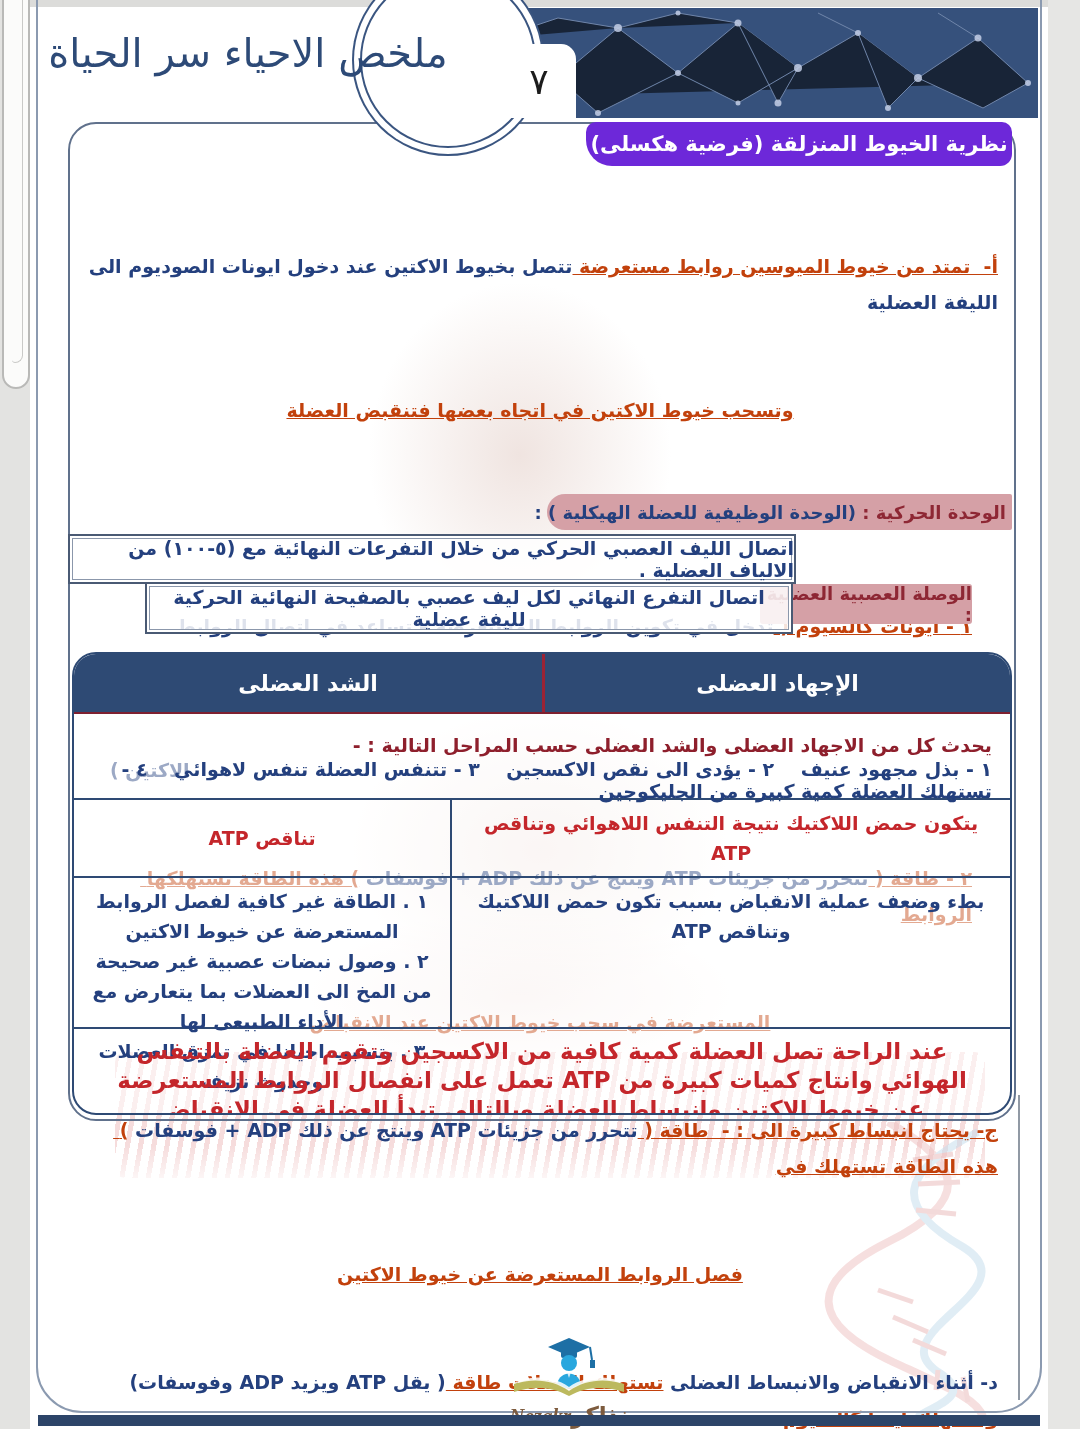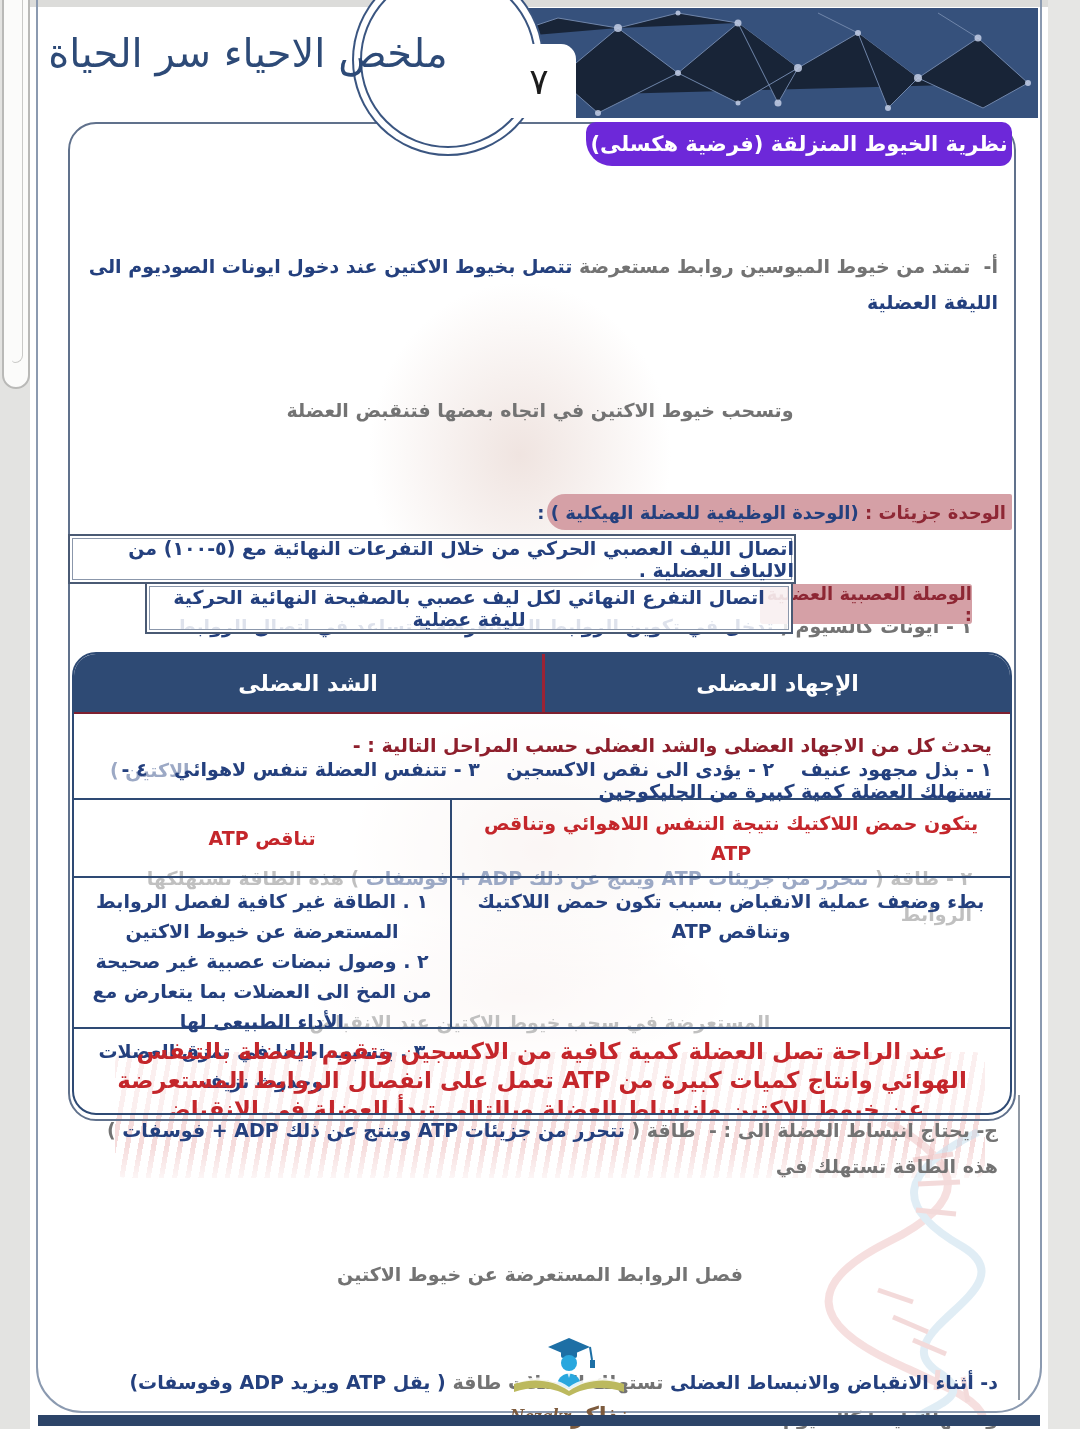--- a/index.html
+++ b/index.html
@@ -48,21 +48,21 @@
 
   
   .content-box{position:absolute;left:38px;top:122px;width:944px;height:995px;
     border:2px solid #60718c;border-radius:28px;z-index:2;}
   .theory-title{position:absolute;left:556px;top:122px;width:426px;height:44px;z-index:3;
     background:#6d28d9;color:#ffffff;font-size:21px;font-weight:bold;direction:rtl;
     display:flex;align-items:center;justify-content:center;border-radius:10px 10px 12px 26px;}
   .theory-text{position:absolute;left:52px;top:176px;width:916px;z-index:3;
     direction:rtl;font-size:19px;font-weight:bold;line-height:36px;white-space:pre-wrap;}
   .theory-text p{margin:0;}
-  .t-red{color:#737373;}
+  .t-red{color:#c2410c;text-decoration:underline;}
   .t-blue{color:#24407e;}
   .cont{text-align:center;margin-right:18%;margin-left:6%;}
   .left-cont{direction:rtl;text-align:left;padding-left:28px;}
   .indent{padding-right:26px;}
 
   
   .motor-band{position:absolute;left:517px;top:494px;width:465px;height:36px;z-index:3;
     background:#d5a0a6;border-radius:18px 2px 2px 18px;direction:rtl;
     display:flex;align-items:center;justify-content:flex-start;padding-right:6px;box-sizing:border-box;
     font-size:18px;font-weight:bold;white-space:pre;}
@@ -177,27 +177,27 @@
   <div class="theory-title">نظرية الخيوط المنزلقة (فرضية هكسلى)</div>
 
   <div class="theory-text">
     <p><span class="t-red">أ-  تمتد من خيوط الميوسين روابط مستعرضة </span><span class="t-blue">تتصل بخيوط الاكتين عند دخول ايونات الصوديوم الى الليفة العضلية</span></p>
     <p class="cont t-red">وتسحب خيوط الاكتين في اتجاه بعضها فتنقبض العضلة</p>
     <p class="t-blue">ب-    تحتاج انقباض العضلة الى : -</p>
     <p class="indent"><span class="t-red">١ - ايونات كالسيوم ( </span><span class="t-blue">تدخل في تكوين الروابط المستعرضة – تساعد في اتصال الروابط المستعرضة بخيوط</span></p>
     <p class="left-cont t-blue">الاكتين )</p>
     <p class="indent"><span class="t-red">٢ - طاقة ( </span><span class="t-blue">تتحرر من جزيئات ATP وينتج عن ذلك ADP + فوسفات </span><span class="t-red">) هذه الطاقة تستهلكها الروابط</span></p>
     <p class="cont t-red">المستعرضة في سحب خيوط الاكتين عند الانقباض</p>
-    <p><span class="t-red">ج- يحتاج انبساط العضلة الى : -  طاقة ( </span><span class="t-blue">تتحرر من جزيئات ATP وينتج عن ذلك ADP + فوسفات </span><span class="t-red">) هذه الطاقة تستهلك في</span></p>
+    <p><span class="t-red">ج- يحتاج انبساط كبيرة الى : -  طاقة ( </span><span class="t-blue">تتحرر من جزيئات ATP وينتج عن ذلك ADP + فوسفات </span><span class="t-red">) هذه الطاقة تستهلك في</span></p>
     <p class="cont t-red">فصل الروابط المستعرضة عن خيوط الاكتين</p>
     <p><span class="t-blue">د- أثناء الانقباض والانبساط العضلى </span><span class="t-red">تستهلك العضلات طاقة </span><span class="t-blue">( يقل ATP ويزيد ADP وفوسفات) </span><span class="t-red">وتستهلك ايضا كالسيوم</span></p>
   </div>
 
   <div class="motor-band">
-    <span class="maroon">الوحدة جزيئات : </span><span class="t-blue">(الوحدة الوظيفية للعضلة الهيكلية ) :</span>
+    <span class="maroon">الوحدة الحركية : </span><span class="t-blue">(الوحدة الوظيفية للعضلة الهيكلية ) :</span>
   </div>
   <div class="def-box1">اتصال الليف العصبي الحركي من خلال التفرعات النهائية مع (٥-١٠٠) من الالياف العضلية .</div>
 
   <div class="neuro-label">الوصلة العصبية العضلية :</div>
   <div class="def-box2">اتصال التفرع النهائي لكل ليف عصبي بالصفيحة النهائية الحركية لليفة عضلية</div>
 
   <div class="tbl">
     <div class="thead">
       <div class="th-r">الإجهاد العضلى</div>
       <div class="th-l">الشد العضلى</div>

